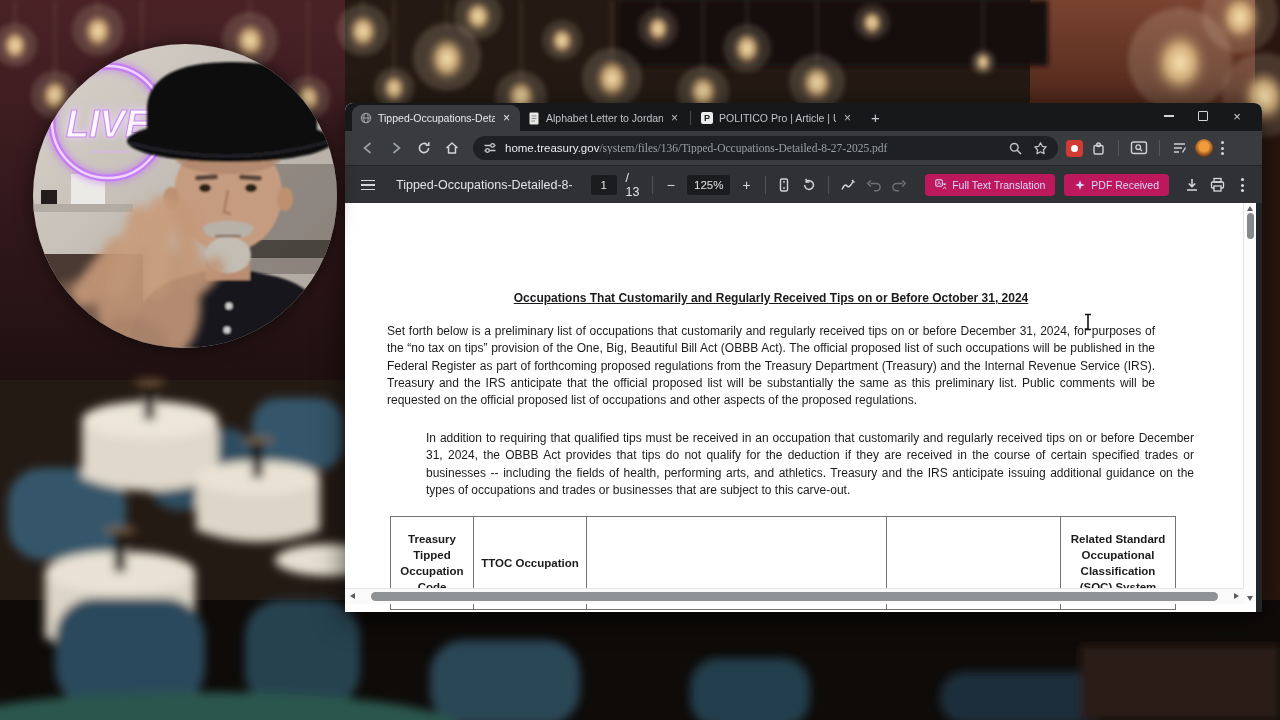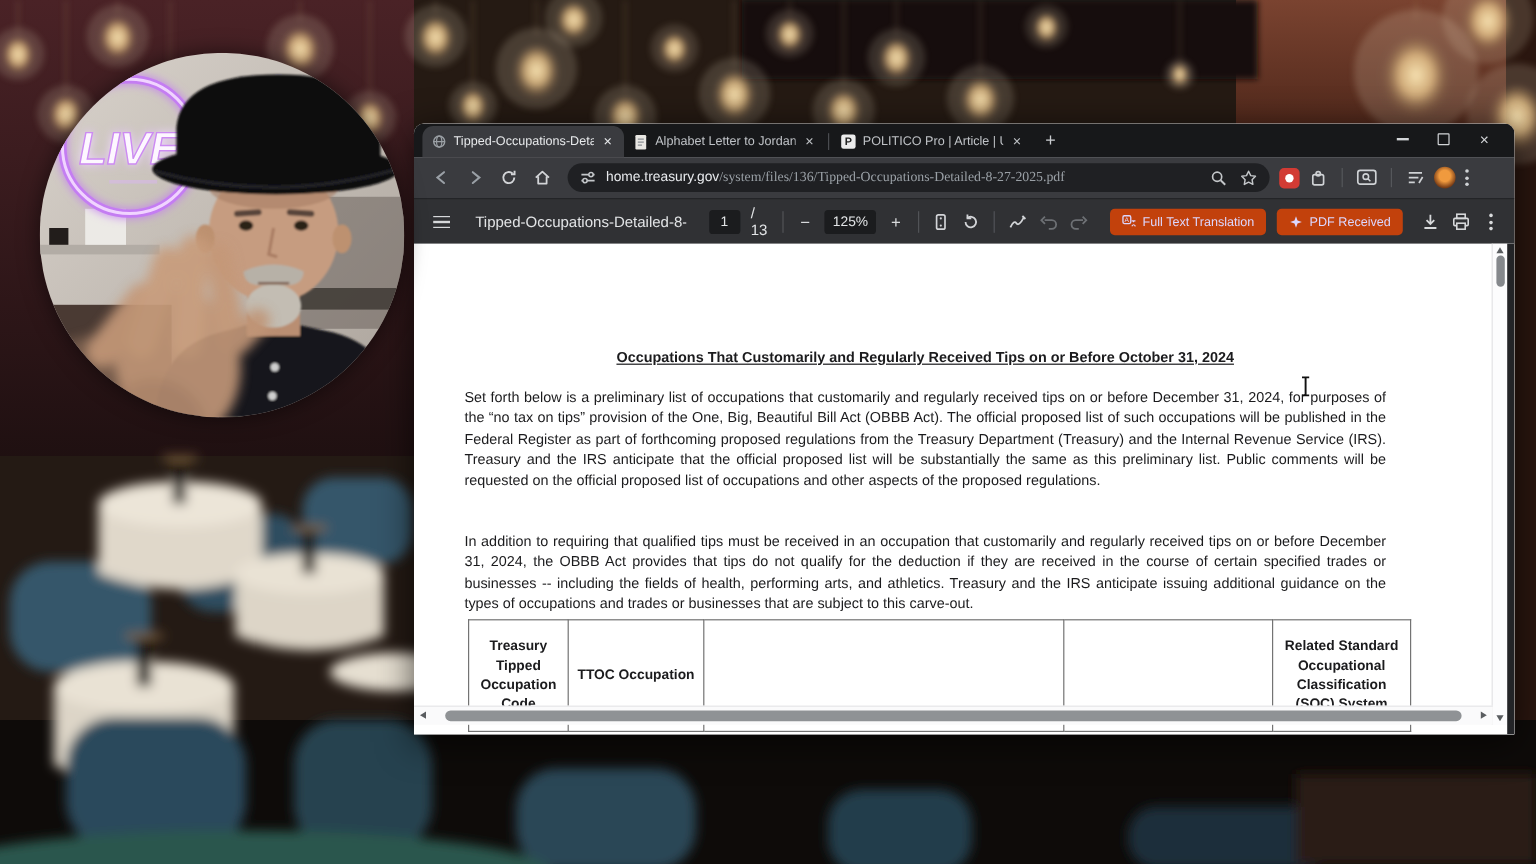--- a/index.html
+++ b/index.html
@@ -48,30 +48,30 @@
           padding:0 12px;gap:9px;font-size:12.5px;border-top:1px solid #232427;}
   .hamburger{display:flex;flex-direction:column;gap:3px;padding:0 4px;}
   .hamburger i{width:14px;height:1.6px;background:#d6d8da;display:block;}
   .pdftitle{margin:0 10px 0 8px;max-width:255px;white-space:nowrap;overflow:hidden;}
   .pgbox{background:#1b1c1e;border-radius:3px;min-width:20px;height:20px;display:flex;align-items:center;
          justify-content:center;font-size:11.5px;padding:0 3px;}
   .zoombox{background:#1b1c1e;border-radius:3px;height:20px;display:flex;align-items:center;
            justify-content:center;font-size:11.5px;padding:0 7px;}
   .pdfsep{width:1px;height:18px;background:#515357;margin:0 2px;}
   .zbtn{font-size:14px;color:#d8dadc;padding:0 3px;}
-  .pillbtn{background:#c2410c;color:#dcd7ff;border-radius:4px;height:22px;padding:0 10px;
+  .pillbtn{background:#be185d;color:#dcd7ff;border-radius:4px;height:22px;padding:0 10px;
            font-size:10.5px;display:flex;align-items:center;gap:5px;white-space:nowrap;}
   .spacer{flex:1;}
 
   .content{position:absolute;left:0;top:100px;width:917px;height:409px;background:#fff;overflow:hidden;}
   .pagebody{position:absolute;left:42px;top:0;width:768px;color:#1b1b1d;}
   .doc-heading{position:absolute;top:88px;width:768px;text-align:center;font-weight:bold;
                text-decoration:underline;font-size:12px;}
   .para{position:absolute;width:768px;font-size:12px;line-height:17.3px;text-align:justify;margin:0;}
-  .p1{top:120px;} .p2{top:240px;}
+  .p1{top:120px;} .p2{top:227px;margin-left:39px;}
   .doctable{position:absolute;top:313px;left:3px;width:760px;border-collapse:collapse;table-layout:fixed;
             font-size:11.5px;font-weight:bold;text-align:center;}
   .doctable td{border:1px solid #737373;height:88px;vertical-align:middle;line-height:16px;padding:2px;}
 
   .ibeam{position:absolute;left:737px;top:110px;}
 
   .vscroll{position:absolute;right:6px;top:0;width:12px;height:401px;background:#fcfcfd;border-left:1px solid #e3e3e5;}
   .vthumb{position:absolute;top:10px;left:2.5px;width:7px;height:26px;background:#85888c;border-radius:4px;}
   .tri-up{position:absolute;top:3px;left:2.5px;width:0;height:0;border-left:3.5px solid transparent;
           border-right:3.5px solid transparent;border-bottom:5px solid #5a5d60;}

